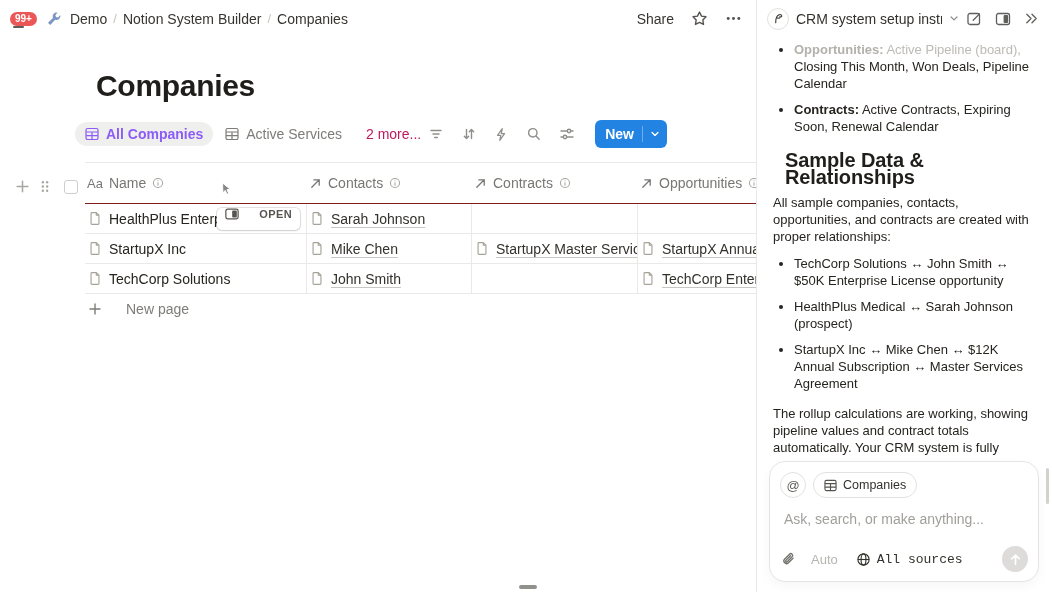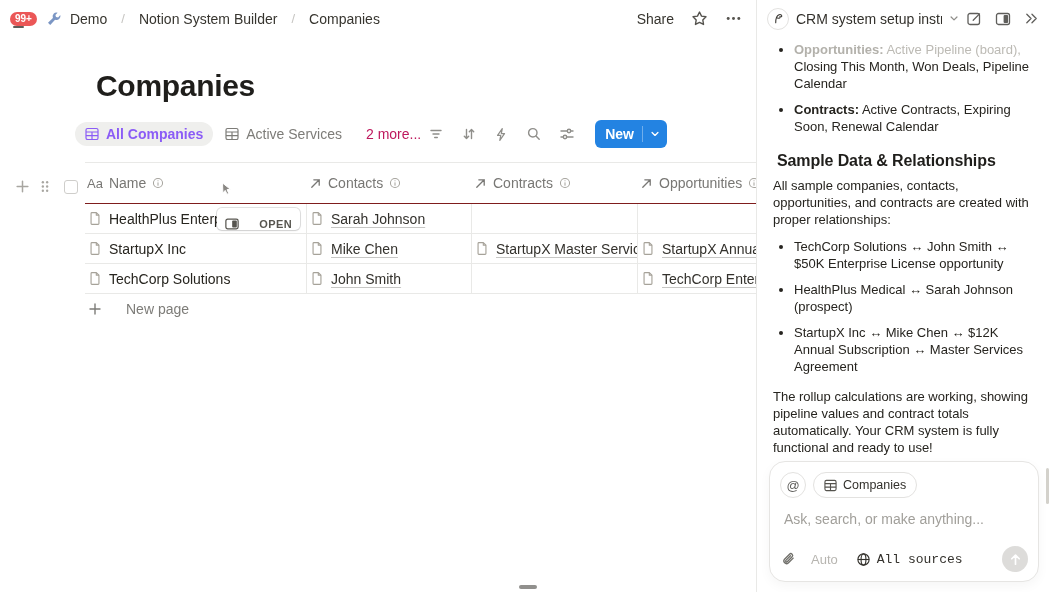--- a/index.html
+++ b/index.html
@@ -12,21 +12,21 @@
   svg { display:block; }
   .app { display:flex; width:1052px; height:592px; }
 
   
   .main { width:757px; height:592px; border-right:1px solid #e9e9e7; position:relative; overflow:hidden; background:#fff; }
 
   .topbar { height:37px; display:flex; align-items:center; padding:0 14px 0 10px; }
   .badge { background:#eb5757; color:#fff; font-size:10px; font-weight:700; padding:2px 5px; border-radius:8px; line-height:1; position:relative; z-index:2; }
   .badge-underbar { position:absolute; left:13px; top:26px; width:11px; height:2px; background:#5f5e5b; border-radius:1px; }
   .wrench { margin-left:9px; margin-right:8px; }
-  .crumbs { display:flex; align-items:center; font-size:14px; color:#37352f; gap:14px; }
+  .crumbs { display:flex; align-items:center; font-size:14px; color:#37352f; gap:6px; }
   .crumb-sep { color:#c6c5c2; font-size:13px; }
   .topbar-right { margin-left:auto; display:flex; align-items:center; gap:17px; }
   .share { font-size:14px; color:#37352f; cursor:default; }
   .icon-gray { color:#55534e; }
 
   .page-title { margin:32px 0 0 96px; font-size:30px; font-weight:700; color:#1f1e1b; letter-spacing:-0.3px; }
 
   .viewbar { display:flex; align-items:center; margin:17px 0 0 75px; height:28px; padding-right:89px; }
   .tab { display:flex; align-items:center; gap:7px; padding:4px 10px; border-radius:16px; font-size:14px; color:#7d7c78; white-space:nowrap; }
   .tab.active { background:#efefed; color:#8b5cf6; font-weight:600; }
@@ -41,21 +41,21 @@
   .thead { display:flex; height:42px; align-items:flex-start; border-top:1px solid #e9e9e7; border-bottom:1px solid #7f1d1d; color:#787774; }
   .th { display:flex; align-items:center; gap:6px; padding-left:2px; height:100%; }
   .th .aa { font-size:13px; letter-spacing:0; }
   .c0 { width:222px; } .c1 { width:165px; } .c2 { width:166px; } .c3 { width:182px; }
   .trow { display:flex; height:30px; border-bottom:1px solid #e9e9e7; }
   .td { display:flex; align-items:center; gap:7px; padding-left:3px; height:100%; border-right:1px solid #e9e9e7; overflow:hidden; white-space:nowrap; position:relative; }
   .td.last { border-right:none; }
   .cell-name { font-weight:500; color:#27251f; }
   .rel-text { color:#33312c; text-decoration:underline; text-decoration-color:rgba(55,53,47,0.28); text-underline-offset:3px; }
   .page-ic { flex:0 0 auto; color:#a6a299; }
-  .open-btn { position:absolute; right:6px; top:4px; height:22px; display:flex; align-items:flex-end; gap:20px; background:#fff; border-radius:5px; padding:0 8px; box-shadow:0 0 0 1px rgba(15,15,15,0.12), 0 1px 2px rgba(15,15,15,0.09); font-size:11px; font-weight:600; letter-spacing:0.4px; color:#57554f; }
+  .open-btn { position:absolute; right:6px; top:4px; height:22px; display:flex; align-items:flex-start; gap:20px; background:#fff; border-radius:5px; padding:0 8px; box-shadow:0 0 0 1px rgba(15,15,15,0.12), 0 1px 2px rgba(15,15,15,0.09); font-size:11px; font-weight:600; letter-spacing:0.4px; color:#57554f; }
   .newpage { display:flex; align-items:center; gap:24px; margin:0 0 0 85px; height:30px; color:#7d7c78; font-size:14px; padding-left:3px; }
 
   .gutter { position:absolute; left:15px; top:179px; display:flex; align-items:center; gap:9px; color:#a8a6a1; }
   .gutter .chk { width:14px; height:14px; border:1px solid #cfcecb; border-radius:3px; background:#fff; margin-left:4px; }
 
   .cursor { position:absolute; left:221px; top:182px; z-index:5; }
 
   .resize-pill { position:absolute; left:519px; top:585px; width:18px; height:4px; border-radius:2px; background:#91908d; }
 
   
@@ -64,21 +64,21 @@
   .ai-face { width:22px; height:22px; border-radius:50%; border:1px solid #e3e2e0; display:flex; align-items:center; justify-content:center; color:#3f3d38; background:#fff; flex:0 0 auto; }
   .panel-title { font-size:14px; color:#33312c; white-space:nowrap; overflow:hidden; }
   .panel-header-icons { margin-left:auto; display:flex; align-items:center; gap:13px; color:#5f5e5b; }
 
   .panel-body { flex:1 1 auto; overflow:hidden; padding:4px 16px 0 16px; font-size:13px; line-height:17px; color:#26241f; }
   .pb-list { margin:0; padding-left:21px; }
   .pb-list li { margin-bottom:9px; }
   .pb-list li::marker { color:#26241f; }
   .faded { color:#bcbab4; }
   .faded b { color:#b3b1ab; }
-  .pb-h2 { font-size:16px; font-weight:700; color:#1f1e1b; margin:17px 4px 8px; letter-spacing:-0.1px; }
+  .pb-h2 { font-size:20px; font-weight:700; color:#1f1e1b; margin:17px 12px 8px; letter-spacing:-0.1px; }
   .pb-p { margin:0 0 10px; }
   .pb-p.outro { margin-top:13px; }
 
   .chatbox { flex:0 0 auto; margin:6px 12px 10px 12px; border:1px solid #e6e5e3; border-radius:16px; background:#fff; box-shadow:0 4px 12px rgba(0,0,0,0.04); padding:10px 10px 9px; }
   .chat-row1 { display:flex; align-items:center; gap:7px; }
   .at-btn { width:26px; height:26px; border-radius:50%; border:1px solid #e3e2e0; display:flex; align-items:center; justify-content:center; font-size:13px; color:#5f5e5b; background:#fff; }
   .ctx-chip { display:flex; align-items:center; gap:6px; height:26px; border:1px solid #e3e2e0; border-radius:13px; padding:0 10px; font-size:12.5px; color:#33312c; background:#fff; }
   .chat-input { margin:13px 0 0 4px; font-size:14px; color:#a19f9a; }
   .chat-row3 { display:flex; align-items:center; margin-top:19px; }
   .auto-label { font-size:13px; color:#b7b5b0; margin-left:15px; }

